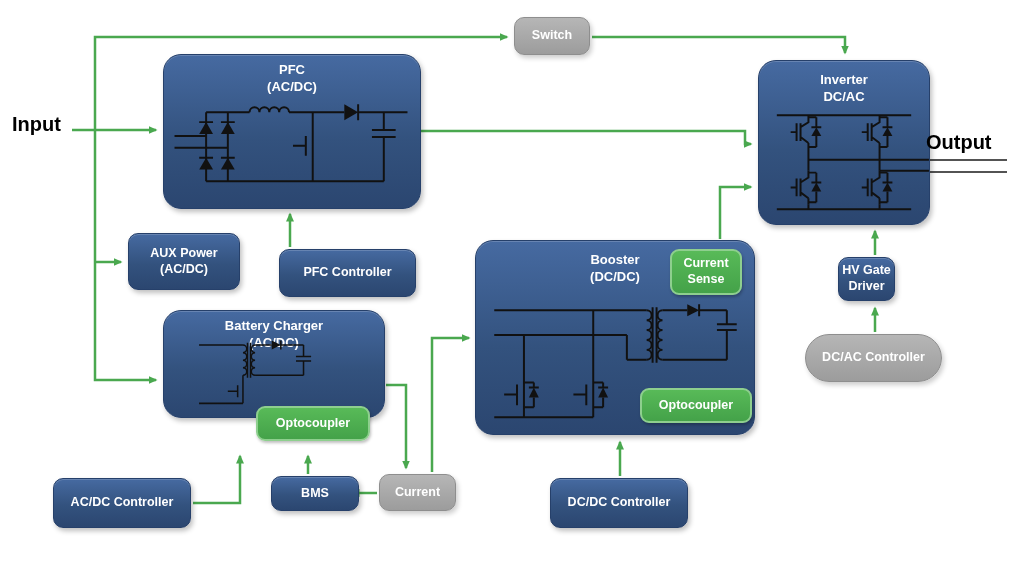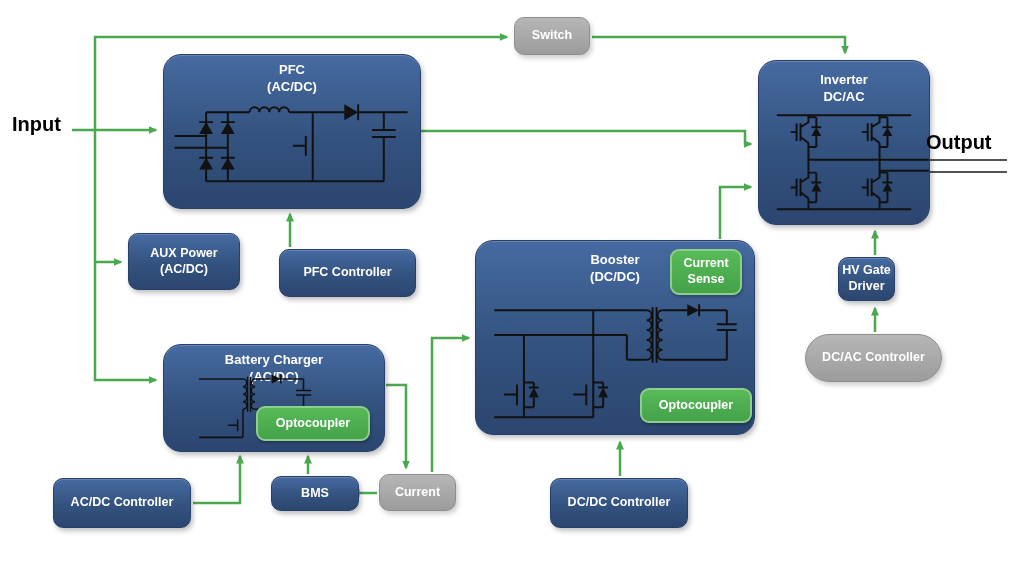--- a/index.html
+++ b/index.html
@@ -133,21 +133,21 @@
 
   <div class="blk blue r-sm center" style="left:128px; top:233px; width:112px; height:57px;">
     <div class="lbl">AUX Power</div>
     <div class="lbl">(AC/DC)</div>
   </div>
 
   <div class="blk blue r-sm center" style="left:279px; top:249px; width:137px; height:48px;justify-content:center;">
     <div class="lbl">PFC Controller</div>
   </div>
 
-  <div class="blk blue r-lg" style="left:163px; top:310px; width:222px; height:108px;margin-top:34px;">
+  <div class="blk blue r-lg" style="left:163px; top:310px; width:222px; height:108px;">
     <div class="title" style="top:7px;">
       <div>Battery Charger</div>
       <div>(AC/DC)</div>
     </div>
     <svg class="circ" viewBox="0 0 222 140">
       <g stroke="#111" stroke-width="2" fill="none">
         <path d="M12 45 H70"></path>
         <path d="M70 45 a5 5 0 0 1 0 10 a5 5 0 0 1 0 10 a5 5 0 0 1 0 10 a5 5 0 0 1 0 10"></path>
         <path d="M76 42 V88 M80 42 V88"></path>
         <path d="M86 45 a5 5 0 0 0 0 10 a5 5 0 0 0 0 10 a5 5 0 0 0 0 10 a5 5 0 0 0 0 10"></path>

